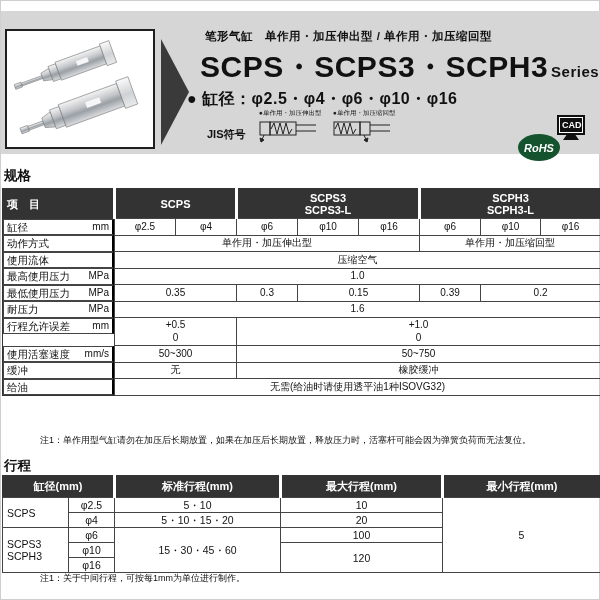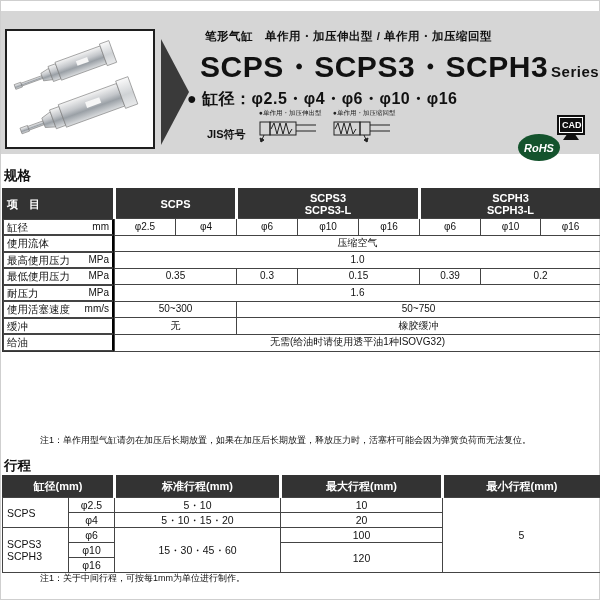--- a/index.html
+++ b/index.html
@@ -220,20 +220,28 @@
           <td>φ4</td>
           <td>φ6</td>
           <td>φ10</td>
           <td>φ16</td>
           <td>φ6</td>
           <td>φ10</td>
           <td>φ16</td>
         </tr>
         <tr>
           <td class="label-cell">
+            <span>动作方式</span>
+            <span class="unit"></span>
+          </td>
+          <td colspan="5">单作用・加压伸出型</td>
+          <td colspan="3">单作用・加压缩回型</td>
+        </tr>
+        <tr>
+          <td class="label-cell">
             <span>使用流体</span>
             <span class="unit"></span>
           </td>
           <td colspan="8">压缩空气</td>
         </tr>
         <tr>
           <td class="label-cell">
             <span>最高使用压力</span>
             <span class="unit">MPa</span>
           </td>
@@ -249,20 +257,30 @@
           <td colspan="2">0.15</td>
           <td>0.39</td>
           <td colspan="2">0.2</td>
         </tr>
         <tr>
           <td class="label-cell">
             <span>耐压力</span>
             <span class="unit">MPa</span>
           </td>
           <td colspan="8">1.6</td>
+        </tr>
+        <tr>
+          <td class="label-cell">
+            <span>行程允许误差</span>
+            <span class="unit">mm</span>
+          </td>
+          <td colspan="2">+0.5
+0</td>
+          <td colspan="6">+1.0
+0</td>
         </tr>
         <tr>
           <td class="label-cell">
             <span>使用活塞速度</span>
             <span class="unit">mm/s</span>
           </td>
           <td colspan="2">50~300</td>
           <td colspan="6">50~750</td>
         </tr>
         <tr>

